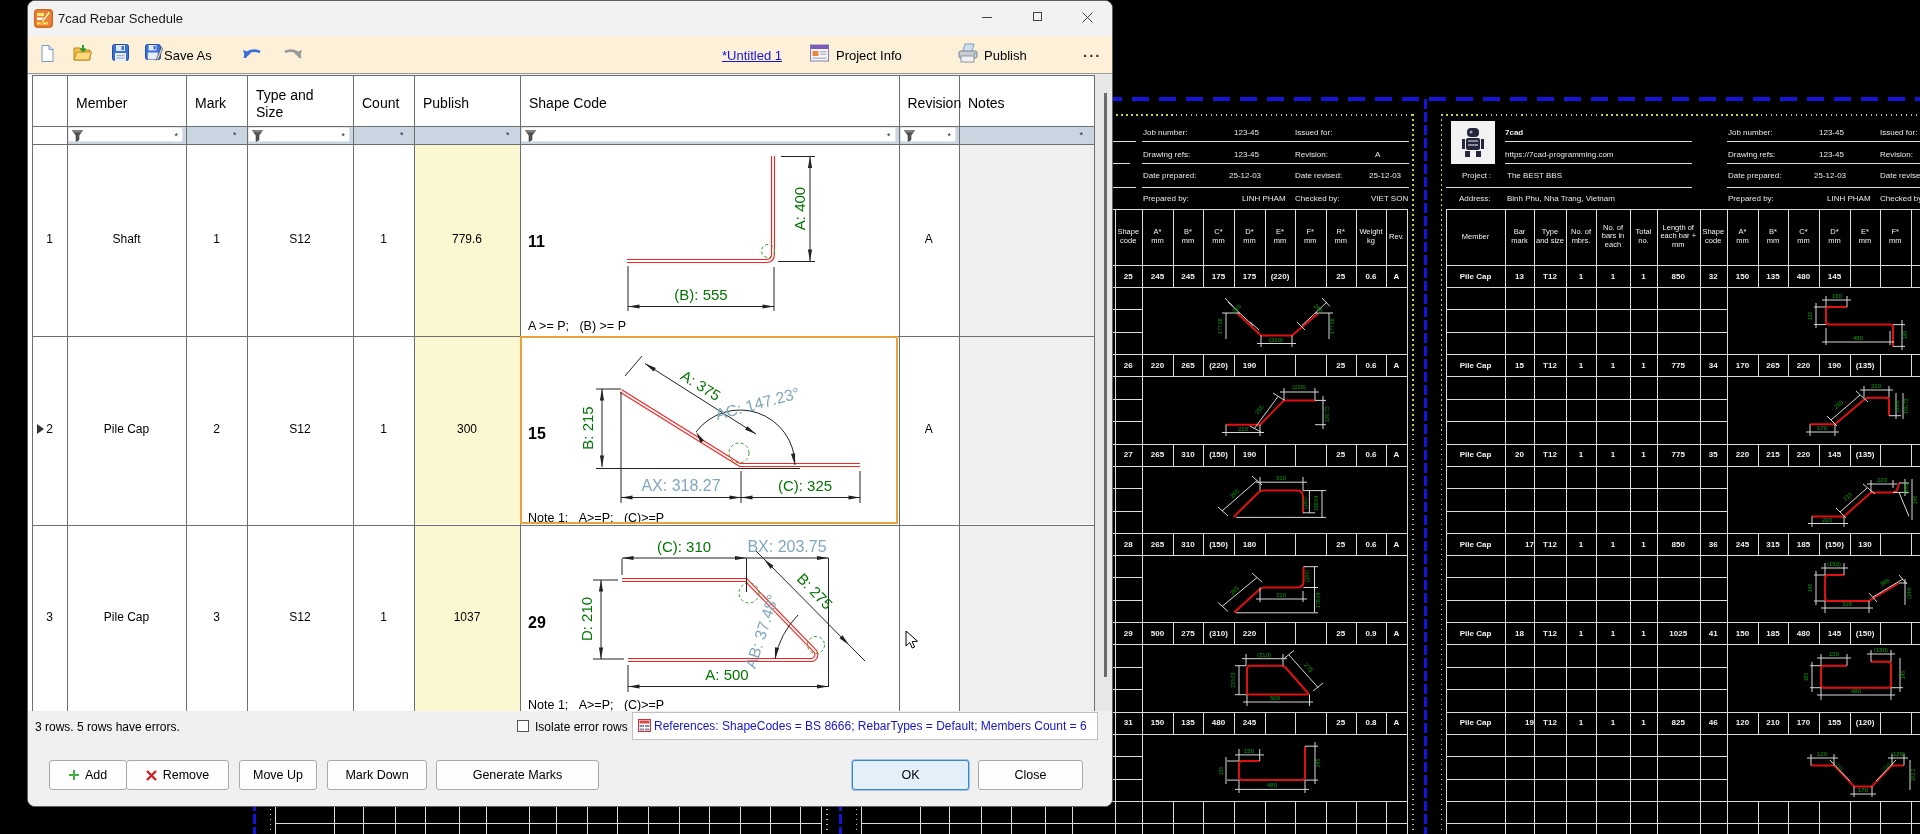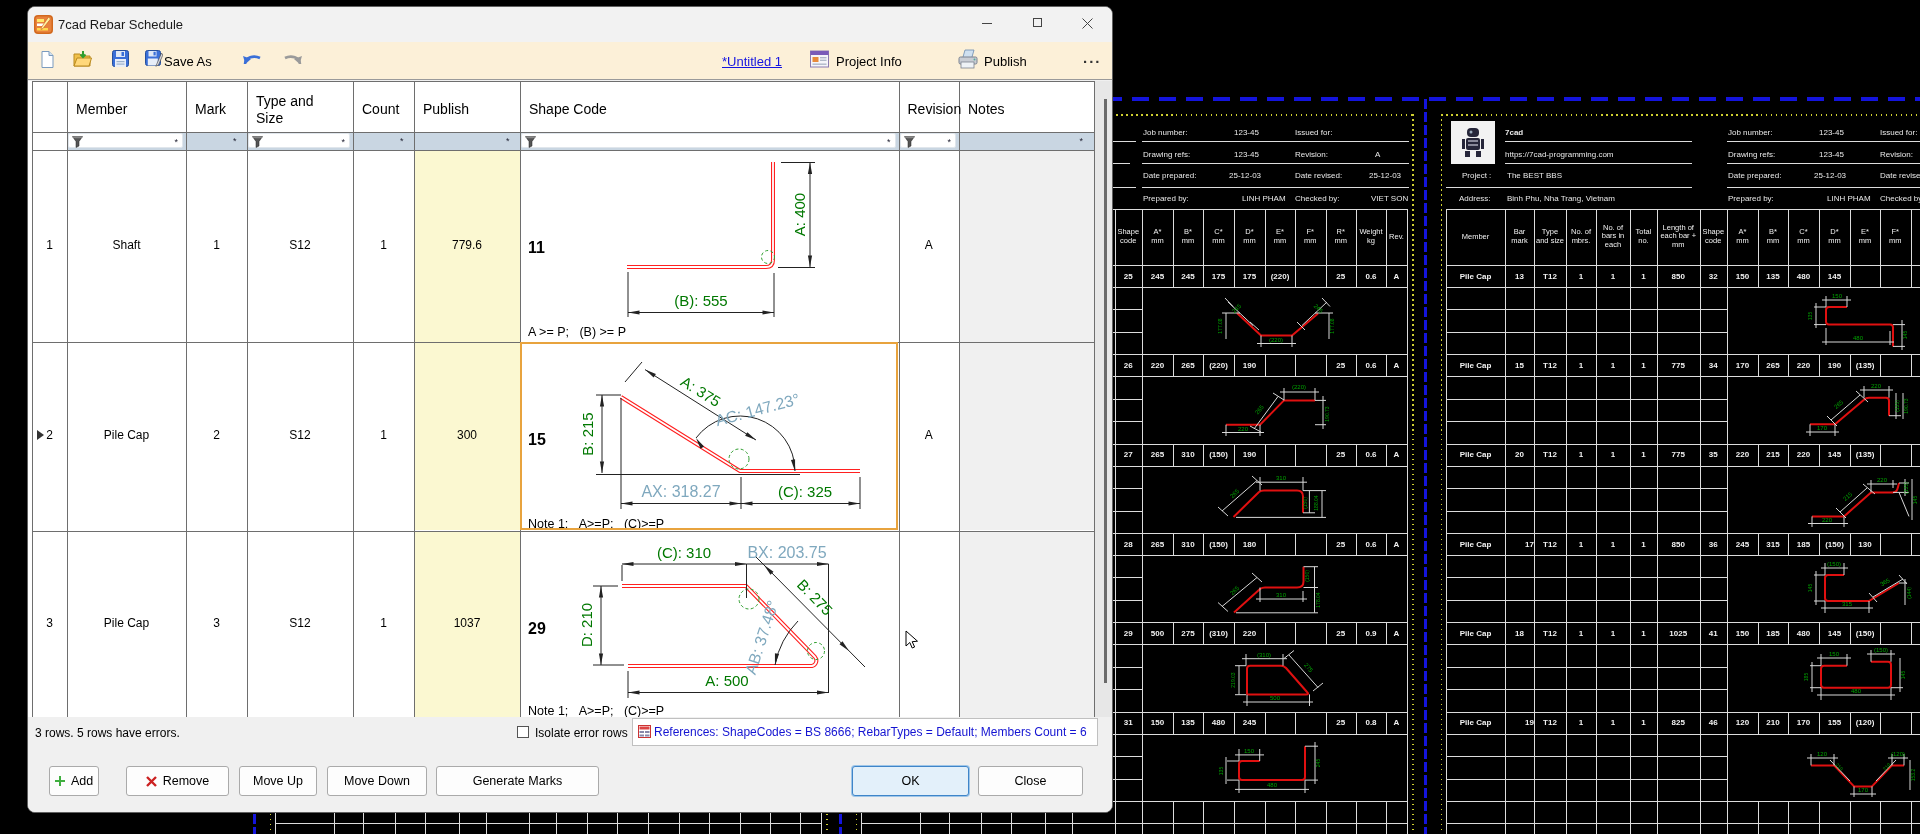--- a/index.html
+++ b/index.html
@@ -2,21 +2,21 @@
 <html><head><meta charset="utf-8"><style>
 *{margin:0;padding:0;box-sizing:border-box;}
 html,body{width:1920px;height:834px;background:#000;overflow:hidden;font-family:"Liberation Sans",sans-serif;}
 .abs{position:absolute;}
 #cad{position:absolute;left:0;top:0;width:1920px;height:834px;background:#000;overflow:hidden;}
 .sheet{position:absolute;top:0;height:834px;width:560px;}
 .wl{position:absolute;background:#dcdcdc;}
 .ct{position:absolute;color:#e8e8e8;font-size:8px;white-space:nowrap;}
 .cth{position:absolute;color:#f0f0f0;font-size:7.5px;line-height:8.5px;text-align:center;}
 .cv{position:absolute;color:#f2f2f2;font-size:8px;font-weight:bold;text-align:center;white-space:nowrap;}
-#dlg{position:absolute;left:27px;top:6px;width:1086px;height:807px;background:#f0f0f0;border:1px solid #606060;border-radius:8px;overflow:hidden;z-index:10;padding-left:43px;}
+#dlg{position:absolute;left:27px;top:0;width:1086px;height:807px;background:#f0f0f0;border:1px solid #606060;border-radius:8px;overflow:hidden;z-index:10;padding-left:43px;}
 #tbar{position:absolute;left:0;top:0;width:100%;height:35px;background:#f2f2f2;}
 #tbar .title{position:absolute;left:30px;top:10px;font-size:13px;color:#1a1a1a;}
 #toolbar{position:absolute;left:0;top:35px;width:100%;height:38px;background:#fcf0d8;border-bottom:1px solid #9a9a9a;}
 
 .gl{position:absolute;background:#6e6e6e;}
 .cell{position:absolute;font-size:12px;color:#000;text-align:center;}
 #statusbar{position:absolute;left:0;top:710px;width:100%;height:31px;background:#f0f0f0;font-size:12px;}
 #btnrow{position:absolute;left:0;top:741px;width:100%;height:66px;background:#f0f0f0;}
 .btn{position:absolute;top:18px;height:30px;background:#fdfdfd;border:1px solid #aaa;border-radius:3px;font-size:12.5px;color:#000;display:flex;align-items:center;justify-content:center;}
 </style></head>
@@ -1237,27 +1237,27 @@
         <rect x="0.5" y="0.5" width="12" height="12" fill="#fff" stroke="#c33"></rect>
         <rect x="1.5" y="1.5" width="10" height="3" fill="#d44"></rect>
         <rect x="1.5" y="6" width="4.5" height="2" fill="#88a"></rect>
         <rect x="7" y="6" width="4.5" height="2" fill="#88a"></rect>
         <rect x="1.5" y="9.5" width="4.5" height="2" fill="#88a"></rect>
         <rect x="7" y="9.5" width="4.5" height="2" fill="#88a"></rect>
       </svg>
       <div class="abs" style="left:626px;top:8px;color:#1414d2;">References: ShapeCodes = BS 8666; RebarTypes = Default; Members Count = 6</div>
     </div>
     <div id="btnrow">
-      <div class="btn" style="left:21px;width:50px;"><svg width="10" height="10" viewBox="0 0 10 10" style="margin-right:6px;">
+      <div class="btn" style="left:21px;width:78px;"><svg width="10" height="10" viewBox="0 0 10 10" style="margin-right:6px;">
           <path d="M4,0 H6 V4 H10 V6 H6 V10 H4 V6 H0 V4 H4 Z" fill="#3faf3f"></path>
         </svg>Add</div>
       <div class="btn" style="left:98px;width:103px;"><svg width="11" height="11" viewBox="0 0 11 11" style="margin-right:6px;">
           <path d="M1,1 L10,10 M10,1 L1,10" stroke="#c22" stroke-width="2.4"></path>
         </svg>Remove</div>
       <div class="btn" style="left:211px;width:78px;">Move Up</div>
-      <div class="btn" style="left:299px;width:100px;">Move Down</div>
+      <div class="btn" style="left:299px;width:100px;">Mark Down</div>
       <div class="btn" style="left:408px;width:163px;">Generate Marks</div>
       <div class="btn" style="left:824px;width:117px;background:#e3f0fa;border:1px solid #3f85c9;box-shadow:0 0 0 1px #9fc6e8;">OK</div>
       <div class="btn" style="left:950px;width:105px;">Close</div>
     </div>
   </div>
 <svg class="abs" style="left:905px;top:630px;z-index:50;" width="14" height="20" viewBox="0 0 14 20">
     <path d="M1,1 L1,16 L4.8,12.5 L7.2,18 L9.6,17 L7.2,11.7 L12.5,11.2 Z" fill="#fff" stroke="#000" stroke-width="1"></path>
   </svg>
 </body></html>

